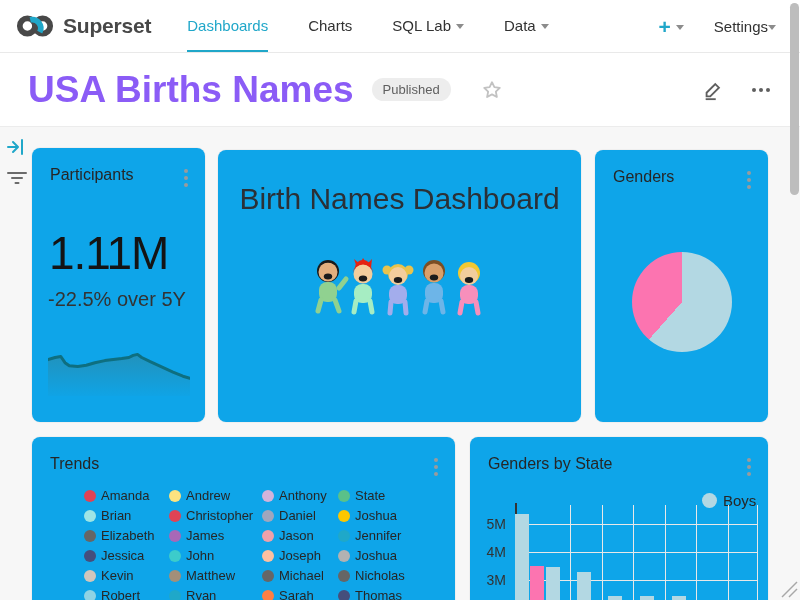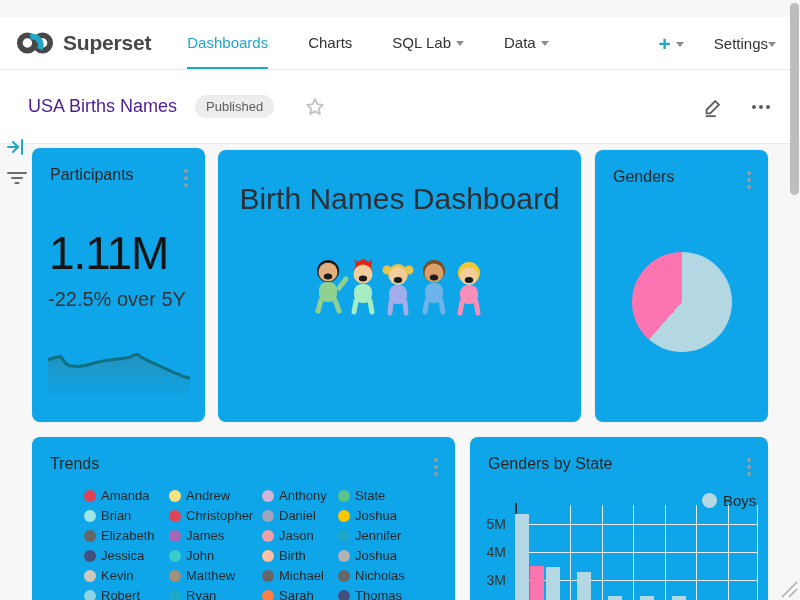--- a/index.html
+++ b/index.html
@@ -1,34 +1,34 @@
 <!DOCTYPE html>
 <html><head>
 <meta charset="utf-8">
 <style>
   * { margin:0; padding:0; box-sizing:border-box; }
   html,body { width:800px; height:600px; overflow:hidden; }
   body { font-family:"Liberation Sans", sans-serif; background:#F7F7F7; position:relative; color:#262626; }
 
   
-  .topnav { height:53px; background:#fff; border-bottom:1px solid #E9E9E9; display:flex; align-items:stretch; padding:0 24px 0 16px;margin-top:17px; }
+  .topnav { height:53px; background:#fff; border-bottom:1px solid #E9E9E9; display:flex; align-items:stretch; padding:0 24px 0 16px; }
   .brand { display:flex; align-items:center; gap:9px; margin-right:36px; }
   .brand-name { font-size:21px; font-weight:bold; color:#484848; letter-spacing:-0.2px; }
   .nav-items { display:flex; align-items:stretch; gap:40px; }
   .nav-item { display:flex; align-items:center; gap:5px; font-size:15px; color:#323232; border-bottom:2px solid transparent; cursor:pointer; }
   .nav-item.active { color:#20A7C9; border-bottom-color:#20A7C9; }
   .caret { width:0; height:0; border-left:4px solid transparent; border-right:4px solid transparent; border-top:5px solid #8C8C8C; margin-top:2px; }
   .nav-right { margin-left:auto; display:flex; align-items:center; gap:30px; }
   .plus-btn { display:flex; align-items:center; gap:5px; cursor:pointer; }
   .plus-glyph { color:#20A7C9; font-size:21px; font-weight:bold; line-height:1; }
   .settings { display:flex; align-items:center; font-size:15px; color:#323232; cursor:pointer; }
 
   
   .dash-header { height:74px; background:#fff; border-bottom:1px solid #ECECEC; display:flex; align-items:center; padding:0 30px 0 28px; }
-  .dash-title { font-size:18px; color:#4c1d95; font-weight:400; }
+  .dash-title { font-size:37px; color:#8b5cf6; font-weight:700; }
   .badge { margin-left:18px; background:#EDEDED; color:#5F5F5F; font-size:13px; padding:4px 11px; border-radius:12px; }
   .star { margin-left:30px; cursor:pointer; display:flex; }
   .header-actions { margin-left:auto; display:flex; align-items:center; gap:28px; }
   .icon-btn { cursor:pointer; display:flex; align-items:center; }
   .h-ellipsis { display:flex; gap:3px; }
   .h-ellipsis span { width:4px; height:4px; border-radius:50%; background:#5F5F5F; }
 
   
   .filter-strip { position:absolute; left:0; top:128px; width:30px; }
   .fs-icon { margin:10px 0 0 7px; cursor:pointer; }
@@ -299,21 +299,21 @@
       <div class="legend-item">
         <span class="legend-dot" style="background: rgb(69, 78, 124);"></span>
         <span>Jessica</span>
       </div>
       <div class="legend-item">
         <span class="legend-dot" style="background: rgb(60, 204, 203);"></span>
         <span>John</span>
       </div>
       <div class="legend-item">
         <span class="legend-dot" style="background: rgb(254, 192, 161);"></span>
-        <span>Birth</span>
+        <span>Joseph</span>
       </div>
       <div class="legend-item">
         <span class="legend-dot" style="background: rgb(178, 178, 178);"></span>
         <span>Joshua</span>
       </div>
       <div class="legend-item">
         <span class="legend-dot" style="background: rgb(209, 198, 188);"></span>
         <span>Kevin</span>
       </div>
       <div class="legend-item">

